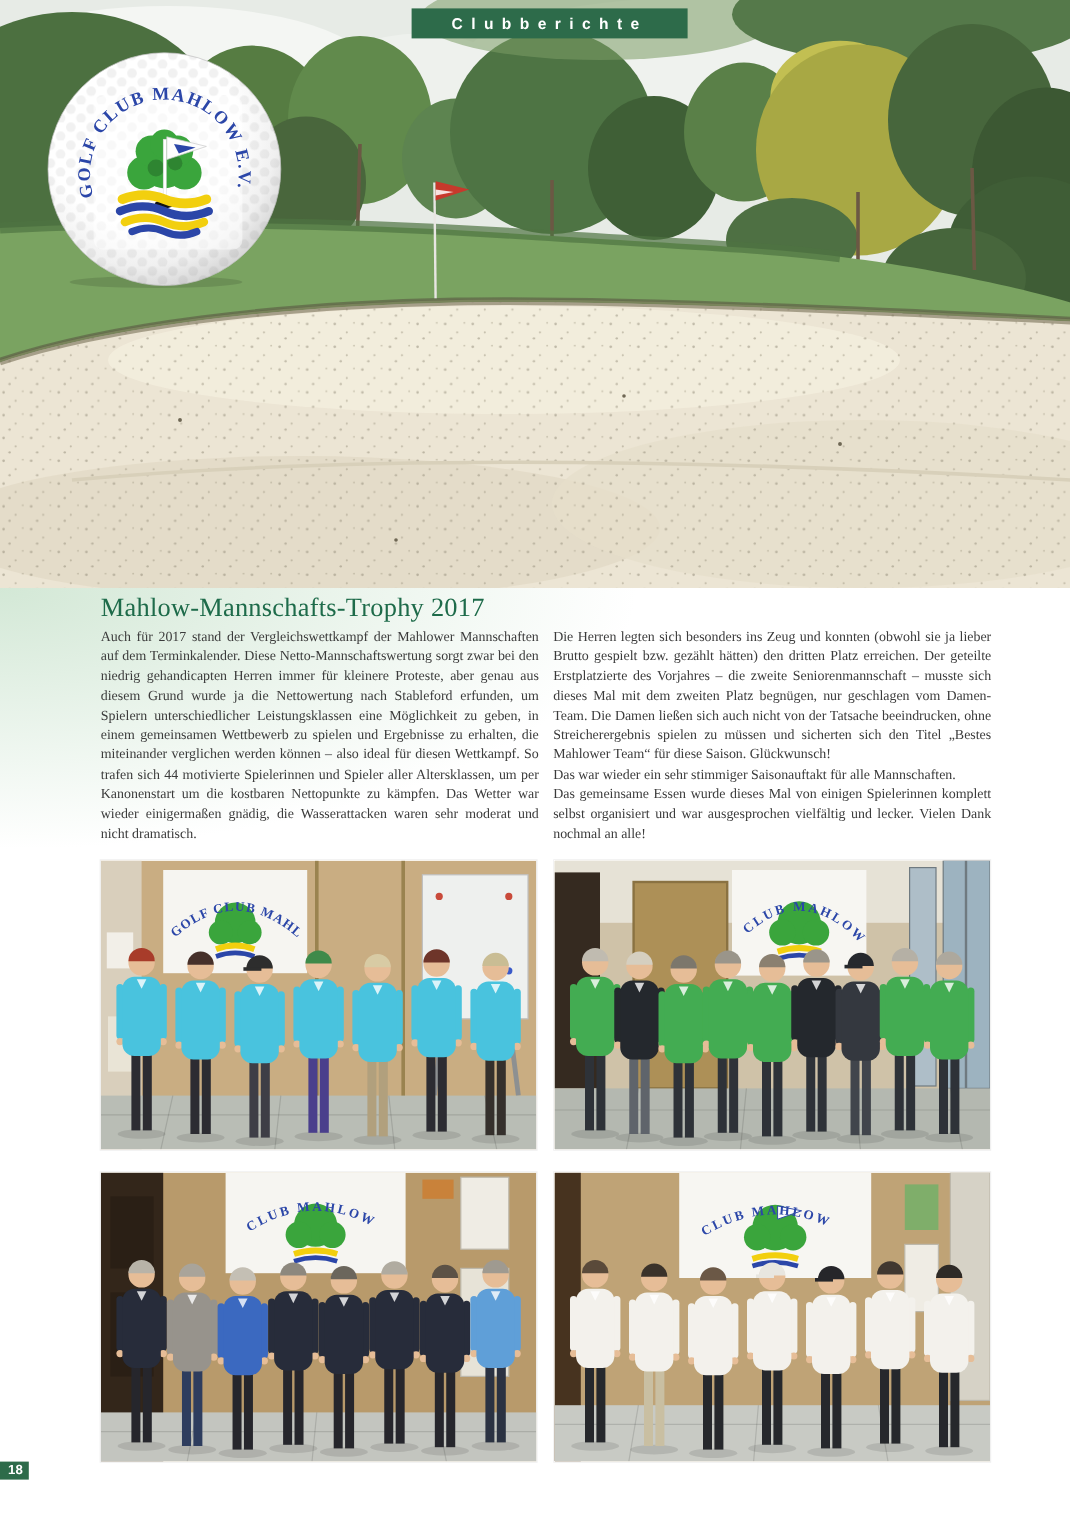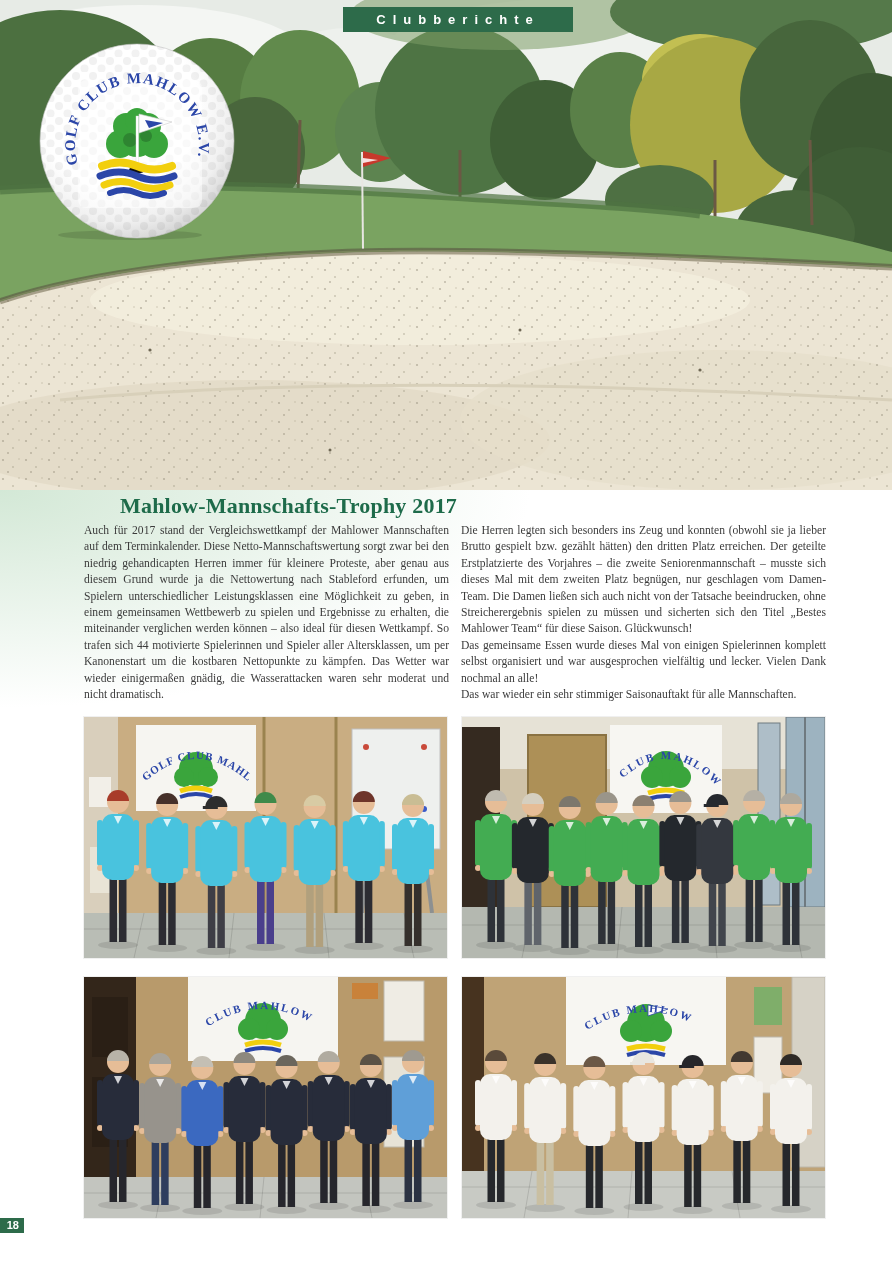--- a/index.html
+++ b/index.html
@@ -8,21 +8,21 @@
   
   .hero{position:absolute;top:0;left:0;display:block;}
   .banner{position:absolute;left:343px;top:7px;width:230px;height:25px;
           background:var(--banner_green,#2d6b4a);color:#fff;
           font-family:"Liberation Sans",sans-serif;font-weight:bold;font-size:13px;
           letter-spacing:7px;text-align:center;line-height:25px;}
   .ball-logo{position:absolute;left:38px;top:42px;}
   
   .content{position:absolute;top:490px;left:0;width:892px;height:772px;
            background:radial-gradient(ellipse 780px 320px at 0% 0%, var(--tint_green,#d3e8d6) 0%, rgba(255,255,255,0) 68%);}
-  .headline{margin:3px 0 4px 120px;font-size:22px;font-weight:bold;color:var(--headline_green,#1e6b4a);letter-spacing:0.2px;}
+  .headline{margin:3px 0 4px 84px;font-size:22px;font-weight:normal;color:var(--headline_green,#1e6b4a);letter-spacing:0.2px;}
   .cols{display:flex;margin-left:84px;width:746px;column-gap:12px;}
   .col{width:365px;font-size:11.6px;line-height:16.4px;text-align:justify;color:#3b3b3b;}
   .col p{margin:0;}
   .photo-grid{position:absolute;top:227px;left:84px;width:741px;
               display:grid;grid-template-columns:363px 363px;column-gap:15px;row-gap:19px;}
   .photo{margin:0;width:363px;height:241px;overflow:hidden;box-shadow:0 0 0 1px rgba(0,0,0,0.06);}
   .pagenum{position:absolute;left:0;top:1218px;width:24px;height:15px;box-sizing:border-box;
            background:var(--banner_green,#2d6b4a);color:#fff;font-family:"Liberation Sans",sans-serif;
            font-size:11px;font-weight:bold;text-align:right;padding-right:5px;line-height:15px;}
 </style>
@@ -147,22 +147,22 @@
   </svg>
 
   <section class="content">
     <h1 class="headline">Mahlow-Mannschafts-Trophy 2017</h1>
     <div class="cols">
       <div class="col">
         <p>Auch für 2017 stand der Vergleichswettkampf der Mahlower Mannschaften auf dem Terminkalender. Diese Netto-Mannschaftswertung sorgt zwar bei den niedrig gehandicapten Herren immer für kleinere Proteste, aber genau aus diesem Grund wurde ja die Nettowertung nach Stableford erfunden, um Spielern unterschiedlicher Leistungsklassen eine Möglichkeit zu geben, in einem gemeinsamen Wettbewerb zu spielen und Ergebnisse zu erhalten, die miteinander verglichen werden können – also ideal für diesen Wettkampf. So trafen sich 44 motivierte Spielerinnen und Spieler aller Altersklassen, um per Kanonenstart um die kostbaren Nettopunkte zu kämpfen. Das Wetter war wieder einigermaßen gnädig, die Wasserattacken waren sehr moderat und nicht dramatisch.</p>
       </div>
       <div class="col">
         <p>Die Herren legten sich besonders ins Zeug und konnten (obwohl sie ja lieber Brutto gespielt bzw. gezählt hätten) den dritten Platz erreichen. Der geteilte Erstplatzierte des Vorjahres – die zweite Seniorenmannschaft – musste sich dieses Mal mit dem zweiten Platz begnügen, nur geschlagen vom Damen-Team. Die Damen ließen sich auch nicht von der Tatsache beeindrucken, ohne Streicherergebnis spielen zu müssen und sicherten sich den Titel „Bestes Mahlower Team“ für diese Saison. Glückwunsch!</p>
+        <p>Das war wieder ein sehr stimmiger Saisonauftakt für alle Mannschaften.</p>
         <p>Das gemeinsame Essen wurde dieses Mal von einigen Spielerinnen komplett selbst organisiert und war ausgesprochen vielfältig und lecker. Vielen Dank nochmal an alle!</p>
-        <p>Das war wieder ein sehr stimmiger Saisonauftakt für alle Mannschaften.</p>
       </div>
     </div>
 
     <div class="photo-grid">
 
       <figure class="photo">
         <svg width="363" height="241" viewBox="0 0 363 241">
           <rect width="363" height="241" fill="#c9ad82"></rect>
           <rect x="0" y="0" width="34" height="241" fill="#d9cfbc"></rect>
           <rect x="5" y="60" width="22" height="30" fill="#f2efe8"></rect>

